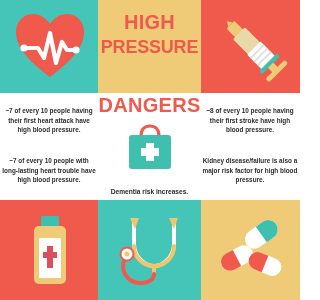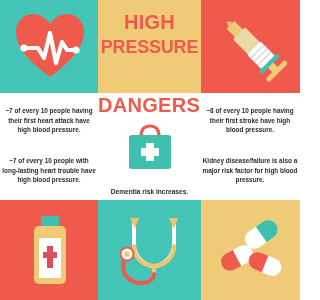--- a/index.html
+++ b/index.html
@@ -70,20 +70,21 @@
     letter-spacing: 0.3px;
   }
   .headline .hl-line { display: block; }
   .hl-pressure { font-size: 18px; letter-spacing: -0.2px; }
 
   .dangers {
     position: absolute;
     left: 98px;
     top: 1px;
     width: 103px;
+    text-align: center;
     color: #ef5a4c;
     font-weight: bold;
     font-size: 20px;
     letter-spacing: 0.3px;
   }
 
   
   .stat {
     position: absolute;
     width: 96px;

